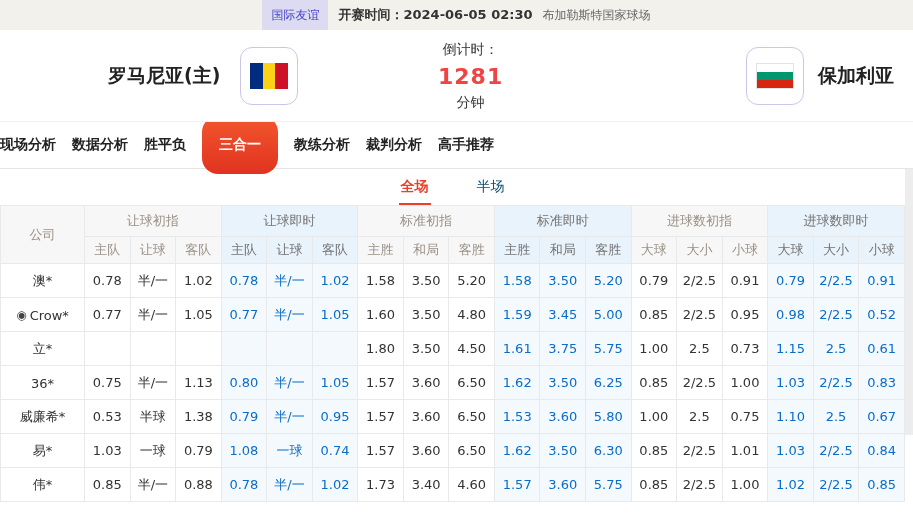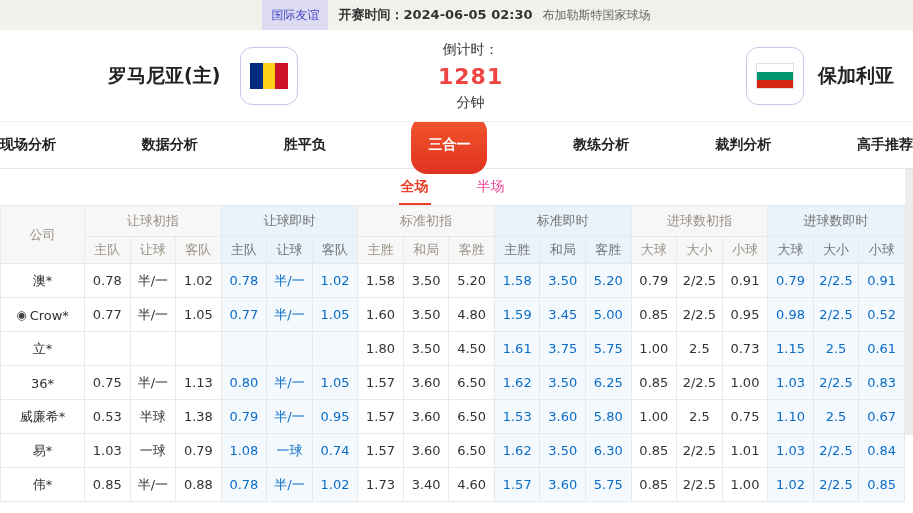--- a/index.html
+++ b/index.html
@@ -21,30 +21,30 @@
   .away-flag-box { left:746px; }
   .away-name { left:818px; }
   .flag-box { width:58px; height:58px; border:1px solid #c9c6e8; border-radius:12px; background:#fff; display:flex; align-items:center; justify-content:center; }
   .flag { width:38px; height:26px; display:block; }
   .flag-ro { background:linear-gradient(90deg,#002b7f 0 33.3%,#fcd116 33.3% 66.6%,#ce1126 66.6% 100%); }
   .flag-bg { background:linear-gradient(180deg,#ffffff 0 33.3%,#00966e 33.3% 66.6%,#d62612 66.6% 100%); border:1px solid #e2e2e2; }
   .countdown { left:436px; display:flex; align-items:center; gap:5px; font-size:14px; color:#333; white-space:nowrap;flex-direction:column; }
   .cd-num { color:#ef4444; font-size:22px; font-weight:bold; letter-spacing:1px; margin:0 2px; }
 
   
-  .nav-tabs { height:46px; background:#fff; display:flex; align-items:center; justify-content:space-between; gap:38px; }
+  .nav-tabs { height:46px; background:#fff; display:flex; align-items:center; justify-content:flex-start; gap:16px; }
   .nav-tab { font-size:14px; font-weight:600; color:#222; cursor:pointer; white-space:nowrap; }
   .nav-tab.active { background:linear-gradient(180deg,#f3562e,#e03320); color:#fff; padding:20px 17px; border-radius:16px; }
 
   
   .lower-wrap { background:#ededed; border-top:1px solid #e5e5e5; height:267px; }
   .content { margin-right:8px; background:#fff; }
 
   .sub-tabs { height:36px; display:flex; align-items:flex-end; justify-content:center; gap:44px; background:#fff; }
-  .sub-tab { font-size:14px; color:#ec4899; padding:8px 2px 7px; cursor:pointer; border-bottom:2px solid transparent; }
+  .sub-tab { font-size:14px; color:#0c4a6e; padding:8px 2px 7px; cursor:pointer; border-bottom:2px solid transparent; }
   .sub-tab.active { color:#e8402a; font-weight:bold; border-bottom-color:#e8402a; }
 
   
   table { width:100%; border-collapse:collapse; table-layout:fixed; }
   th, td { border:1px solid #e9e9e9; text-align:center; font-size:13px; overflow:hidden; white-space:nowrap; }
   thead th { font-weight:normal; background:#f7f7f7; color:#9a9186;margin-top:40px; }
   .group-h { height:31px; }
   .col-h { height:27px; }
   thead th.live { background:#e9f3fb; color:#737373; }
   tbody td { height:34px; background:#fff; color:#333; }

